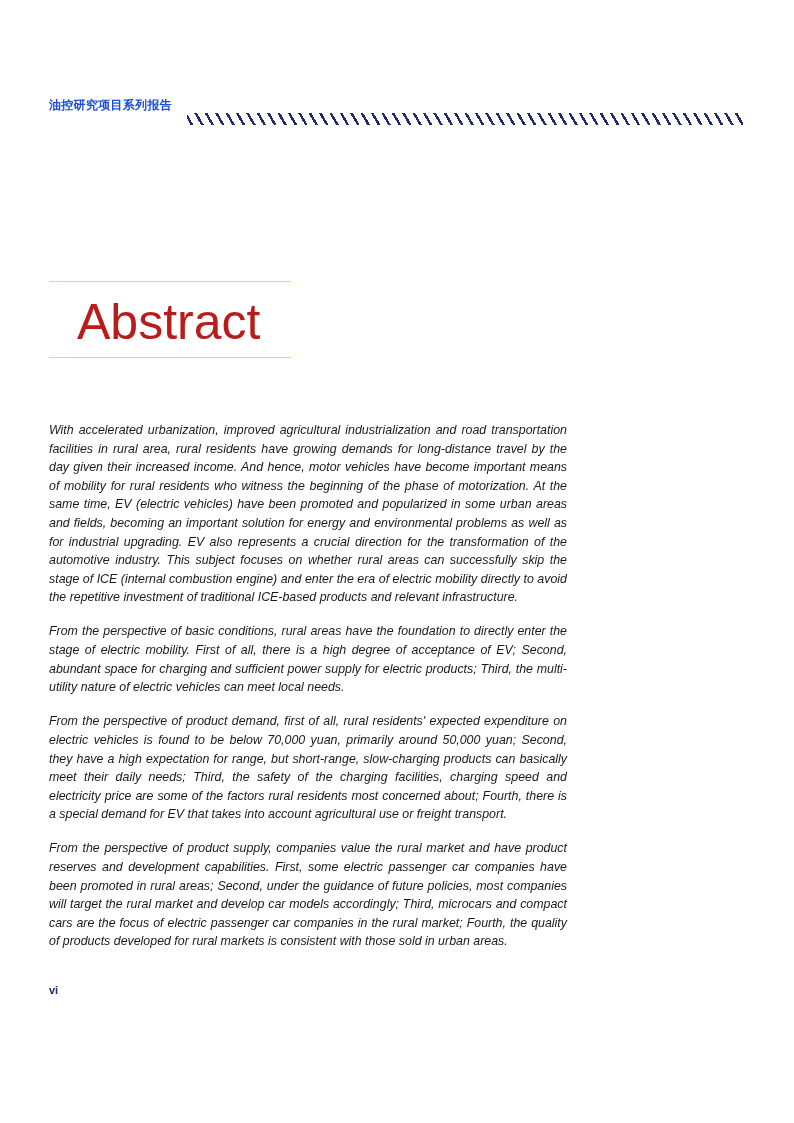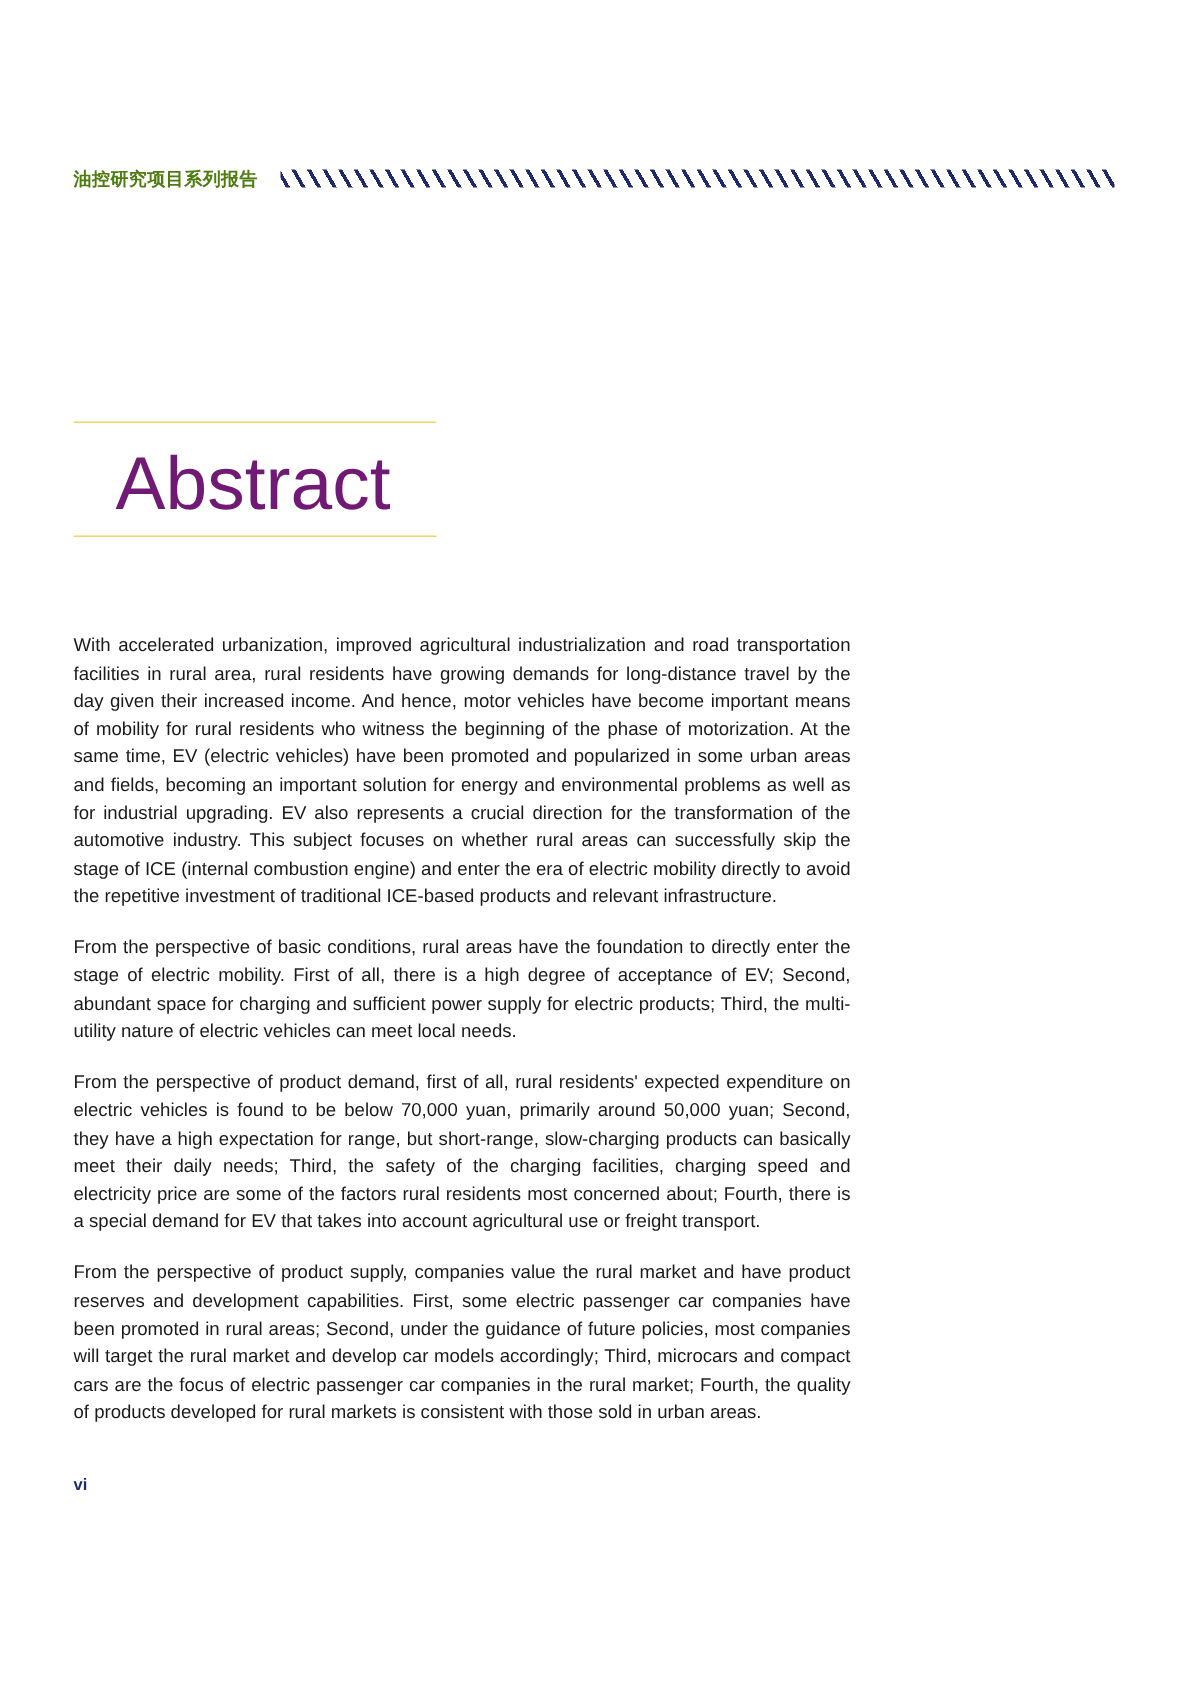--- a/index.html
+++ b/index.html
@@ -10,24 +10,24 @@
     body {
       width: 794px;
       height: 1123px;
       position: relative;
       overflow: hidden;
       font-family: "Liberation Sans", sans-serif;
     }
     .header-label {
       position: absolute;
       left: 49px;
-      top: 111px;
+      top: 97px;
       font-size: 12px;
       font-weight: bold;
-      color: #4d7c0f;
+      color: #1d4ed8;
       letter-spacing: 0.3px;
       font-family: "DejaVu Sans", sans-serif;
       line-height: 16px;
     }
     .header-stripes {
       position: absolute;
       left: 187px;
       top: 113px;
       width: 556px;
       height: 12px;
@@ -49,38 +49,39 @@
       background: #f0d468;
     }
     .rule.top { top: 281px; }
     .rule.bottom { top: 357px; }
     .abstract-title {
       position: absolute;
       left: 77px;
       top: 292px;
       font-size: 50px;
       line-height: 60px;
-      color: #701a75;
+      color: #b91c1c;
       font-family: "Liberation Sans", sans-serif;
       font-weight: normal;
       margin: 0;
     }
     .body-text {
       position: absolute;
       left: 49px;
       top: 421px;
       width: 518px;
       font-size: 12.4px;
       line-height: 18.6px;
       color: #1a1a1a;
       font-family: "Liberation Sans", sans-serif;
     }
     .body-text p {
       margin: 0 0 15.5px 0;
       text-align: justify;
+      font-style: italic;
     }
     .page-number {
       position: absolute;
       left: 49px;
       top: 984px;
       font-size: 11px;
       font-weight: bold;
       color: #1f2a6e;
       font-family: "Liberation Sans", sans-serif;
     }

